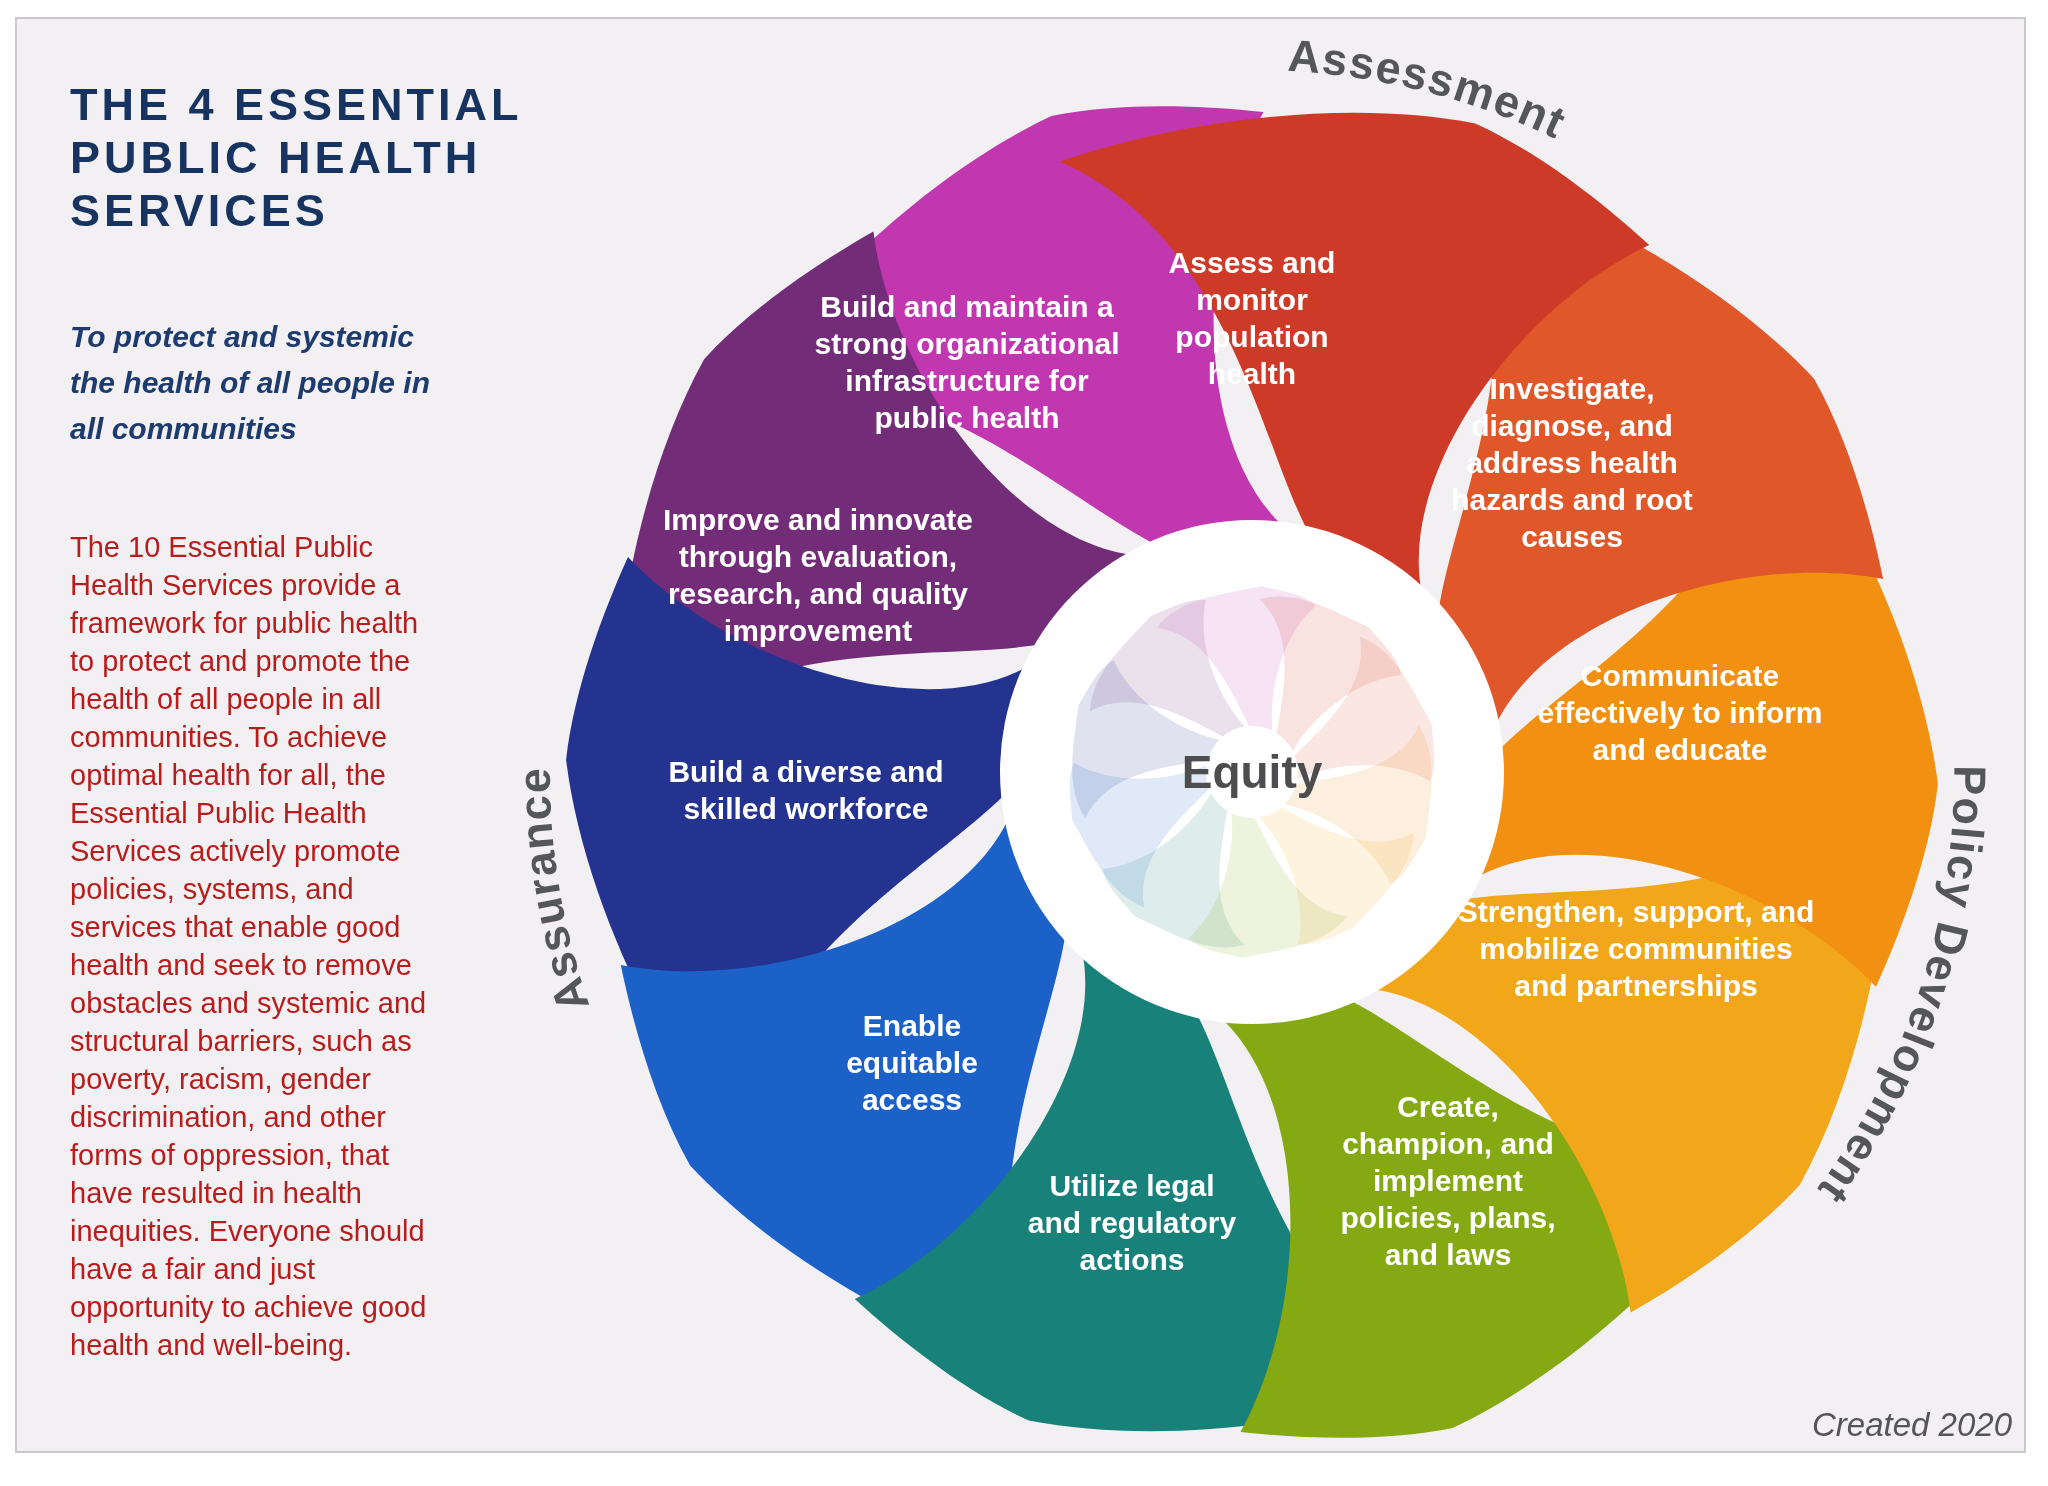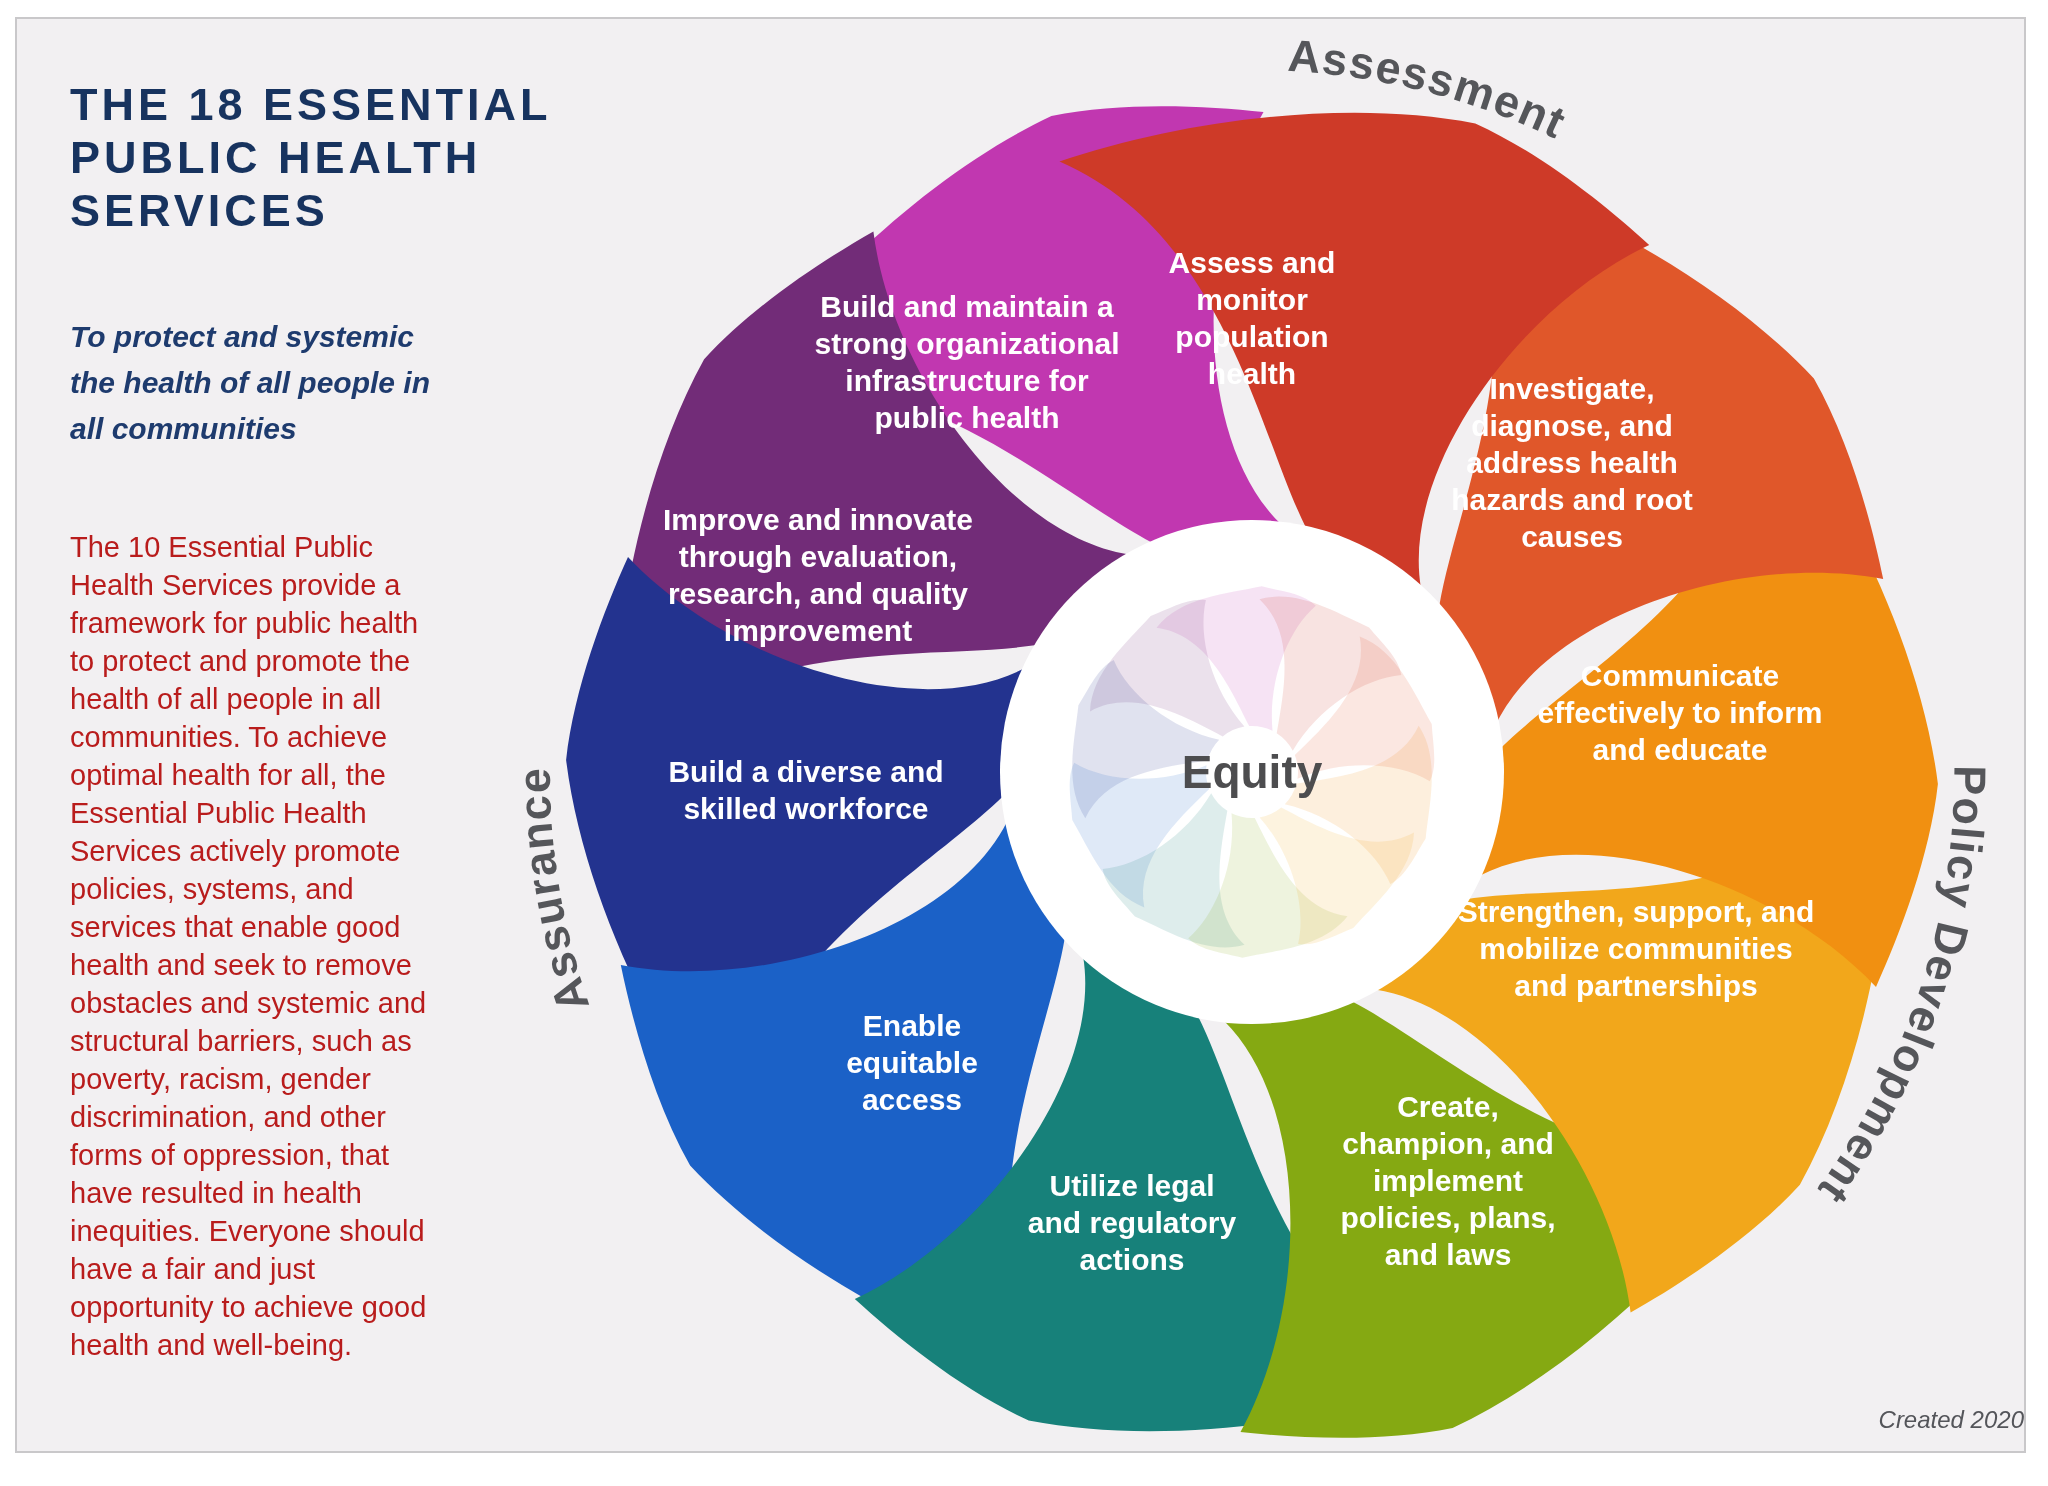--- a/index.html
+++ b/index.html
@@ -6,21 +6,21 @@
   .page{position:relative;width:2048px;height:1486px;background:#ffffff;overflow:hidden;
         font-family:"Liberation Sans",sans-serif;}
   .panel{position:absolute;left:15px;top:17px;width:2011px;height:1436px;
          background:#f2f0f2;border:2px solid #c9c8ca;box-sizing:border-box;}
   .title{position:absolute;left:70px;top:78px;margin:0;white-space:pre-line;
          font-size:45px;line-height:53px;font-weight:700;letter-spacing:4px;color:#17335f;}
   .subtitle{position:absolute;left:70px;top:314px;white-space:pre-line;
             font-style:italic;font-weight:700;font-size:30px;line-height:46px;color:#1e3b6e;}
   .body-text{position:absolute;left:70px;top:528px;width:470px;white-space:pre-line;
              font-size:29px;line-height:38px;color:#b91c1c;}
-  .footer{position:absolute;right:24px;top:1406px;font-style:italic;font-size:24px;color:#54555a;}
+  .footer{position:absolute;right:36px;top:1406px;font-style:italic;font-size:33px;color:#54555a;}
   .wheel-svg{position:absolute;left:0;top:0;}
   .blade-label{font-family:"Liberation Sans",sans-serif;font-weight:700;font-size:30px;fill:#ffffff;}
   .cat-label{font-family:"Liberation Sans",sans-serif;font-weight:700;font-size:45px;
              fill:#55565a;letter-spacing:1.5px;}
   .equity{font-family:"Liberation Sans",sans-serif;font-weight:700;font-size:46px;fill:#4d4d4f;}
 </style>
 </head>
 <body>
 
 <div class="page">
@@ -72,21 +72,21 @@
     </text>
     <text class="cat-label">
       <textPath href="#cat-arc" startOffset="30%" text-anchor="middle">Policy Development</textPath>
     </text>
     <text class="cat-label">
       <textPath href="#cat-arc" startOffset="72.36%" text-anchor="middle">Assurance</textPath>
     </text>
     <text class="equity" x="1252" y="772" text-anchor="middle" dominant-baseline="central">Equity</text>
   </svg>
 
-  <h1 class="title">THE 18 ESSENTIAL
+  <h1 class="title">THE 4 ESSENTIAL
 PUBLIC HEALTH
 SERVICES</h1>
   <div class="subtitle">To protect and systemic
 the health of all people in
 all communities</div>
   <div class="body-text">The 10 Essential Public
 Health Services provide a
 framework for public health
 to protect and promote the
 health of all people in all

